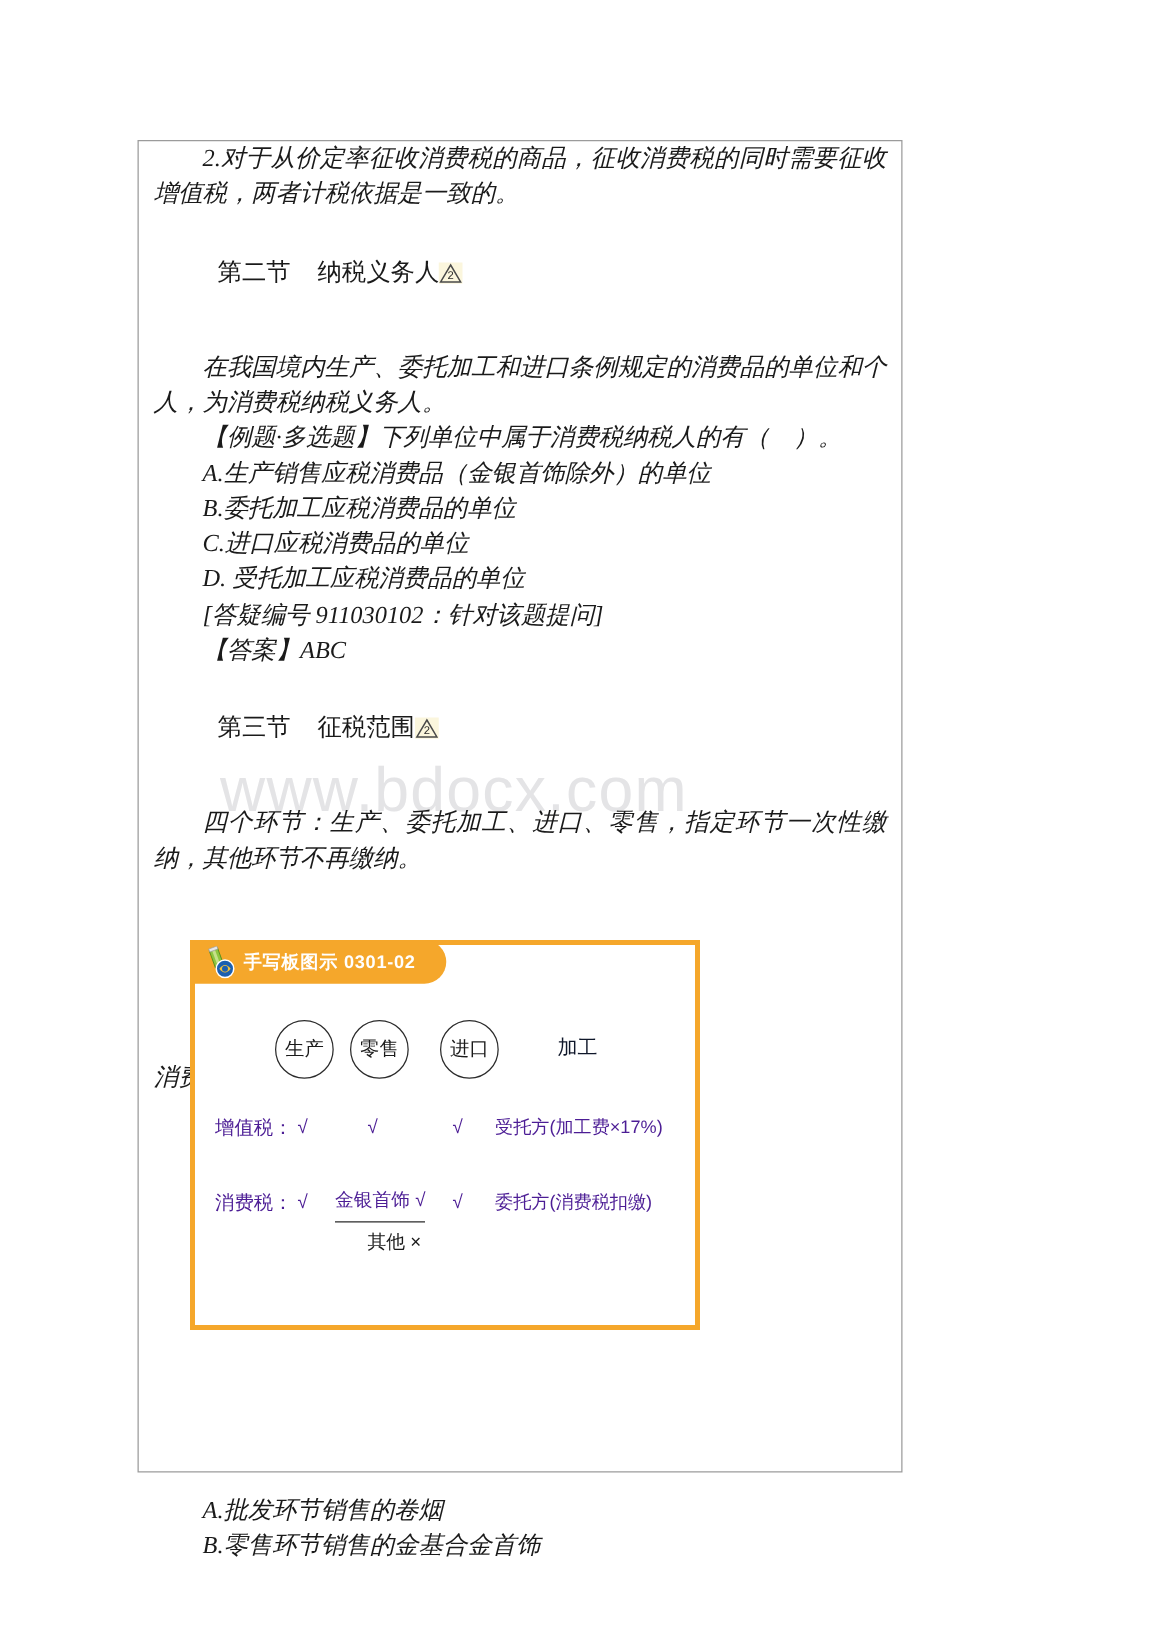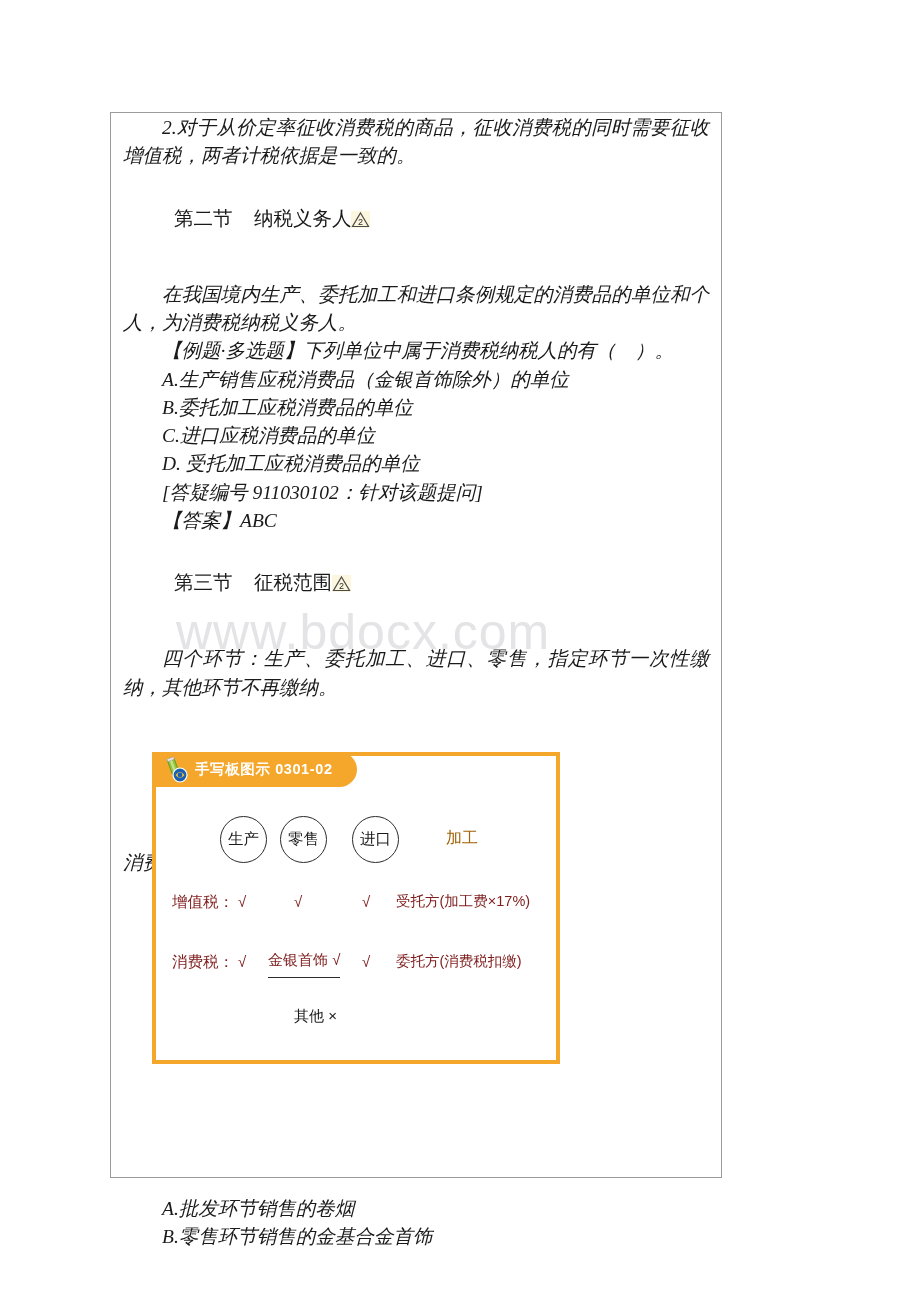--- a/index.html
+++ b/index.html
@@ -140,31 +140,31 @@
   }
   .chip.c0 { left: 64px; }
   .chip.c1 { left: 124px; }
   .chip.c2 { left: 196px; }
   .plain-node {
     position: absolute;
     left: 290px;
     top: 12px;
     font-size: 16px;
     font-family: Liberation Mono, monospace;
-    color: #a16207;
+    color: #0f172a;
     white-space: nowrap;
   }
 
   
   .tax-row {
     position: absolute;
     left: 0; right: 0;
     font-family: "Liberation Sans", "DejaVu Sans", sans-serif;
     font-size: 15.5px;
-    color: #7f1d1d;
+    color: #4c1d95;
     height: 26px;
   }
   #row-vat   { top: 136px; }
   #row-ct    { top: 196px; }
   .tax-label { position: absolute; left: 16px; top: 0; white-space: nowrap; }
   .mark { position: absolute; top: 1px; font-size: 15px; }
   .note { position: absolute; top: 0; white-space: nowrap; font-size: 14.5px; }
   .sub-note { position: absolute; top: 0; white-space: nowrap; font-size: 15px; }
   .underline-box {
     position: absolute;
@@ -285,16 +285,16 @@
 
   <div class="tax-row" id="row-ct">
     <span class="tax-label">消费税：</span>
     <span class="mark" style="left:82px">√</span>
     <span class="underline-box" style="left:112px">金银首饰 √</span>
     <span class="mark" style="left:206px">√</span>
     <span class="note" style="left:240px">委托方(消费税扣缴)</span>
   </div>
 
   <div id="row-ct-second">
-    <span class="sub-note" style="left:138px; position:absolute;margin-top:23px;">其他 ×</span>
+    <span class="sub-note" style="left:138px; position:absolute;">其他 ×</span>
   </div>
 
 </div>
 
 </body></html>

